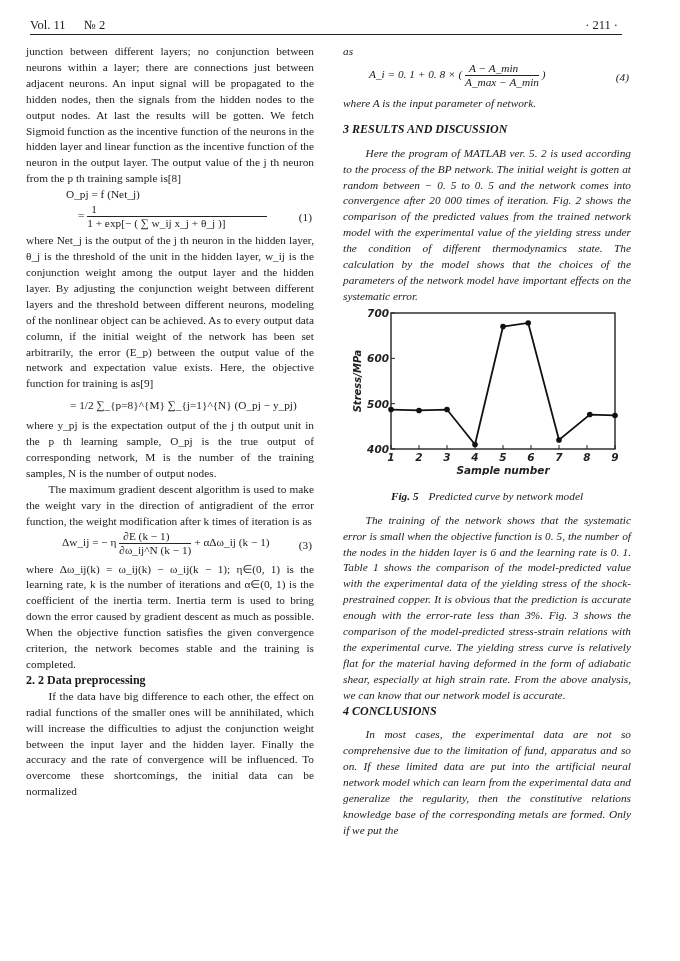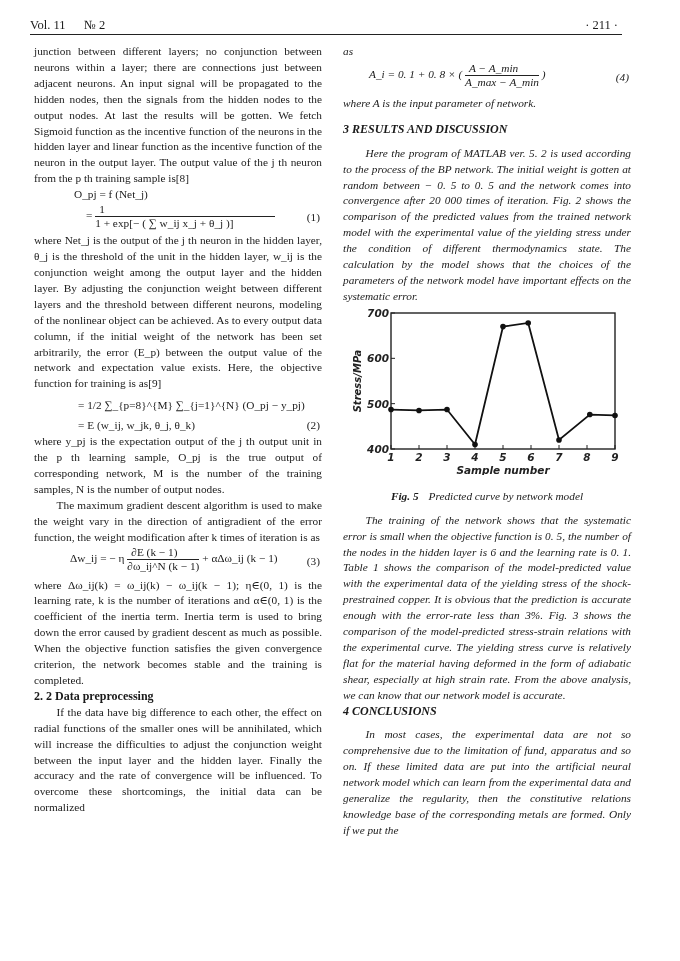--- a/index.html
+++ b/index.html
@@ -4,21 +4,21 @@
 <style>
   html, body { margin:0; padding:0; background:#ffffff; }
   body { width:680px; height:961px; position:relative; overflow:hidden;
          font-family:"Liberation Serif","DejaVu Serif",serif; color:#1a1a1a; }
   .header { position:absolute; left:30px; top:18px; width:592px; height:16px;
             border-bottom:1px solid #222; font-size:12.5px; }
   .header span { position:absolute; top:0; white-space:nowrap; }
   .col { position:absolute; font-size:11.3px; line-height:15.9px; text-align:justify; }
   .col p { margin:0; }
   .indent { text-indent:2em; }
-  #left { left:34px; top:44px; width:288px; }
+  #left { left:26px; top:44px; width:288px;font-family:Liberation Serif, serif; }
   #right { left:343px; top:44px; width:288px;font-style:italic; }
   .eq { position:relative; height:16px; white-space:nowrap; }
   .eq .num { position:absolute; right:2px; top:0; }
   .frac { display:inline-block; vertical-align:middle; text-align:left; }
   .frac .n { display:block; border-bottom:1px solid #222; padding:0 4px; line-height:13px; }
   .frac .d { display:block; line-height:13px; }
   .h2 { font-weight:bold; font-size:12px; margin:0; }
   .chart-wrap { position:relative; width:288px; height:170px; margin:0; }
   .caption { text-align:center; font-size:11.3px; margin:0; }
   .caption b { margin-right:10px; }
@@ -39,24 +39,20 @@
   <div class="eq" style="height:30px;padding-left:52px">
     <span>= </span>
     <span class="frac" style="width:180px">
       <span class="n">1</span>
       <span class="d">1 + exp[− ( ∑ w_ij x_j + θ_j )]</span>
     </span>
     <span class="num" style="top:7px">(1)</span>
   </div>
   <p>where Net_j is the output of the j th neuron in the hidden layer, θ_j is the threshold of the unit in the hidden layer, w_ij is the conjunction weight among the output layer and the hidden layer. By adjusting the conjunction weight between different layers and the threshold between different neurons, modeling of the nonlinear object can be achieved. As to every output data column, if the initial weight of the network has been set arbitrarily, the error (E_p) between the output value of the network and expectation value exists. Here, the objective function for training is as[9]</p>
   <div class="eq" style="padding-left:44px;height:26px;line-height:26px">= 1/2 ∑_{p=8}^{M} ∑_{j=1}^{N} (O_pj − y_pj)</div>
-  <div class="eq" style="padding-left:44px">
-    <span>= E (w_ij, w_jk, θ_j, θ_k)</span>
-    <span class="num">(2)</span>
-  </div>
   <p>where y_pj is the expectation output of the j th output unit in the p th learning sample, O_pj is the true output of corresponding network, M is the number of the training samples, N is the number of output nodes.</p>
   <p class="indent">The maximum gradient descent algorithm is used to make the weight vary in the direction of antigradient of the error function, the weight modification after k times of iteration is as</p>
   <div class="eq" style="height:32px;padding-left:36px">
     <span>Δw_ij = − η</span>
     <span class="frac">
       <span class="n">∂E (k − 1)</span>
       <span class="d">∂ω_ij^N (k − 1)</span>
     </span>
     <span>+ αΔω_ij (k − 1)</span>
     <span class="num" style="top:8px">(3)</span>

